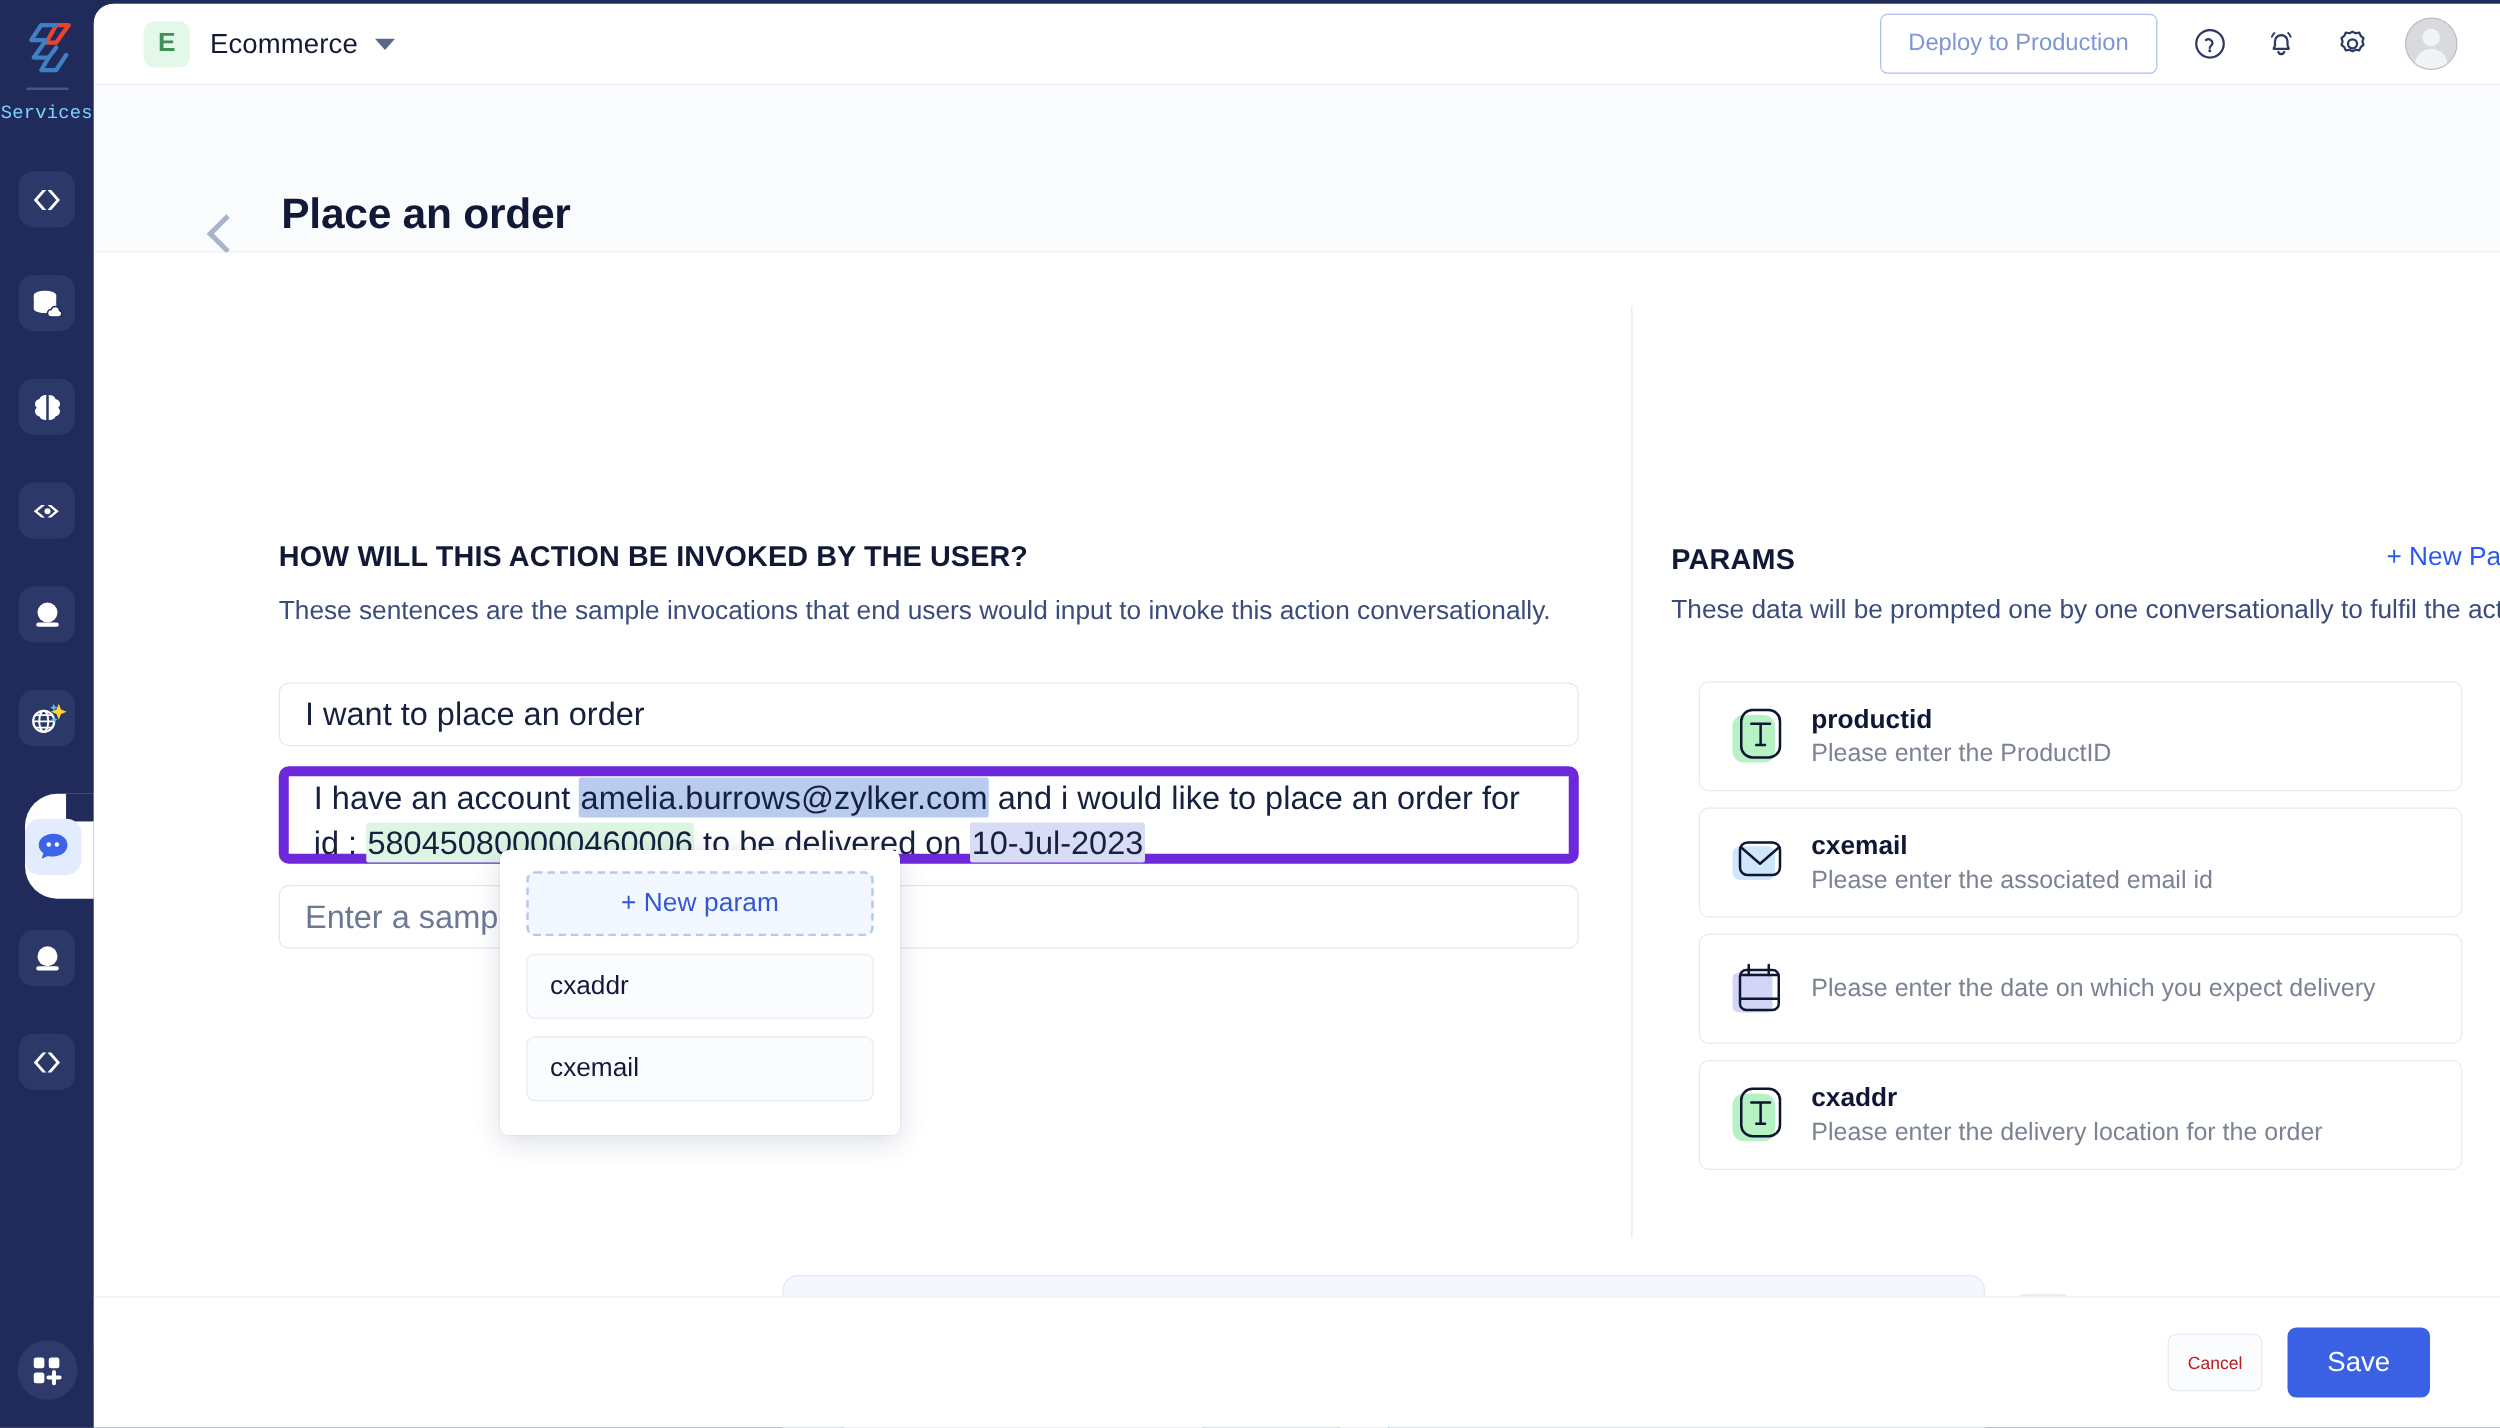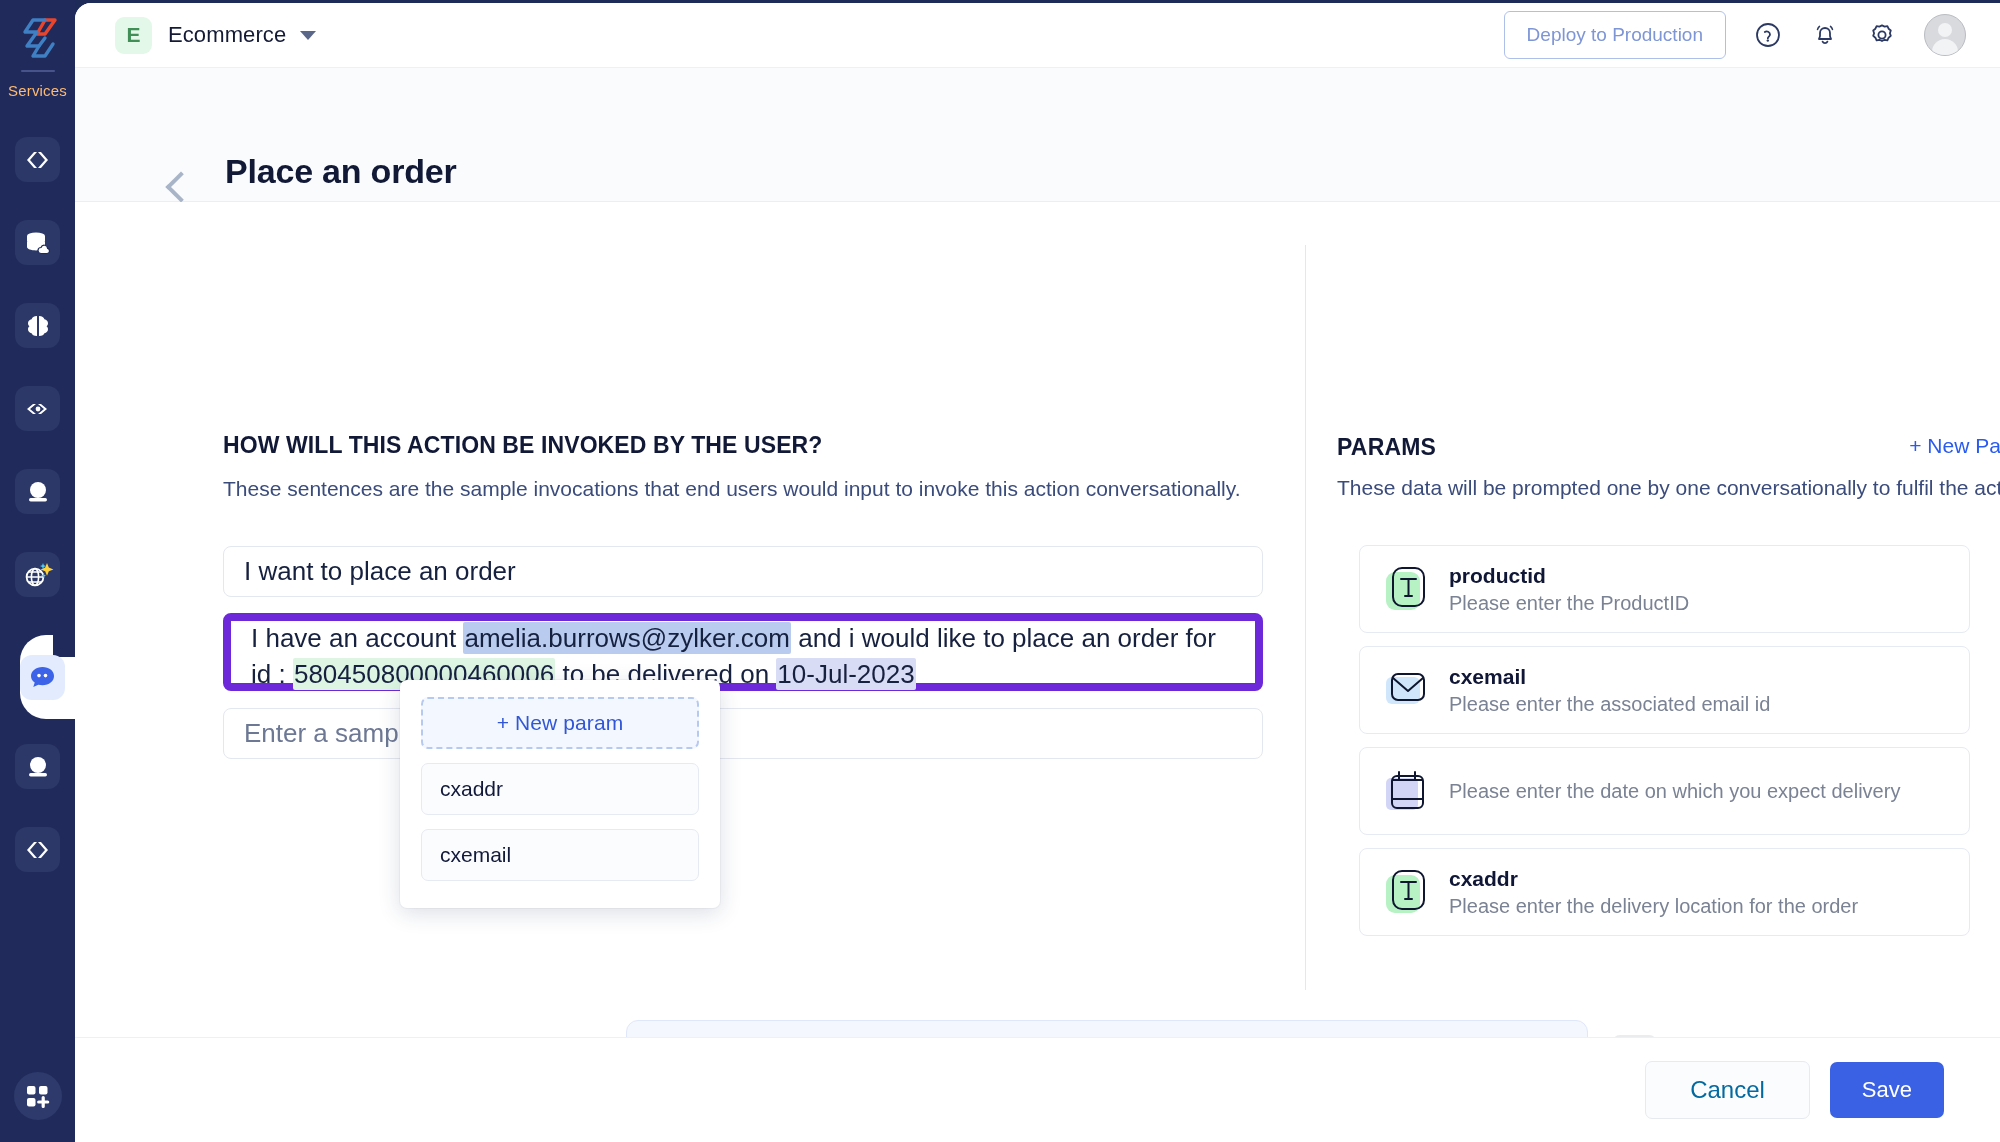--- a/index.html
+++ b/index.html
@@ -16,21 +16,21 @@
     width: 75px; height: 1142px;
     background: #202b5c;
     display: flex; flex-direction: column; align-items: center;
   }
   #rail-logo { margin-top: 14px; width: 46px; height: 48px; }
   #rail-divider {
     width: 34px; height: 2px; background: #47548c; border-radius: 2px;
     margin: 8px 0 10px 0;
   }
   #rail-services {
-    color: #fdba74; font-size: 15px; letter-spacing: .2px; margin-bottom: 38px;
+    color: #7dd3fc; font-size: 15px; letter-spacing: .2px; margin-bottom: 38px; font-family: Liberation Mono, monospace;
   }
   .rail-btn {
     width: 45px; height: 45px; border-radius: 12px;
     background: #2b3868;
     display: flex; align-items: center; justify-content: center;
     margin-bottom: 38px;
     position: relative;
     flex: 0 0 auto;
   }
   .rail-btn svg { display: block; }
@@ -229,21 +229,21 @@
 
   
   #footer {
     position: absolute; left: 0; bottom: 0; width: 1925px; height: 105px;
     background: #fff; border-top: 1px solid #edf0f5;
     display: flex; align-items: center; justify-content: flex-end;
     padding-right: 56px; gap: 20px;
   }
   #cancel-btn {
     border: 1px solid #e7eaf0; border-radius: 7px; background: #fbfcfd;
-    color: #0369a1; font-size: 24px; padding: 14px 44px;
+    color: #b91c1c; font-size: 14px; padding: 14px 15px;
   }
   #save-btn {
     border: none; border-radius: 7px; background: #3a61e4;
     color: #fff; font-size: 22px; padding: 15px 32px;
   }
 </style>
 </head>
 <body>
 
 <div id="rail">

